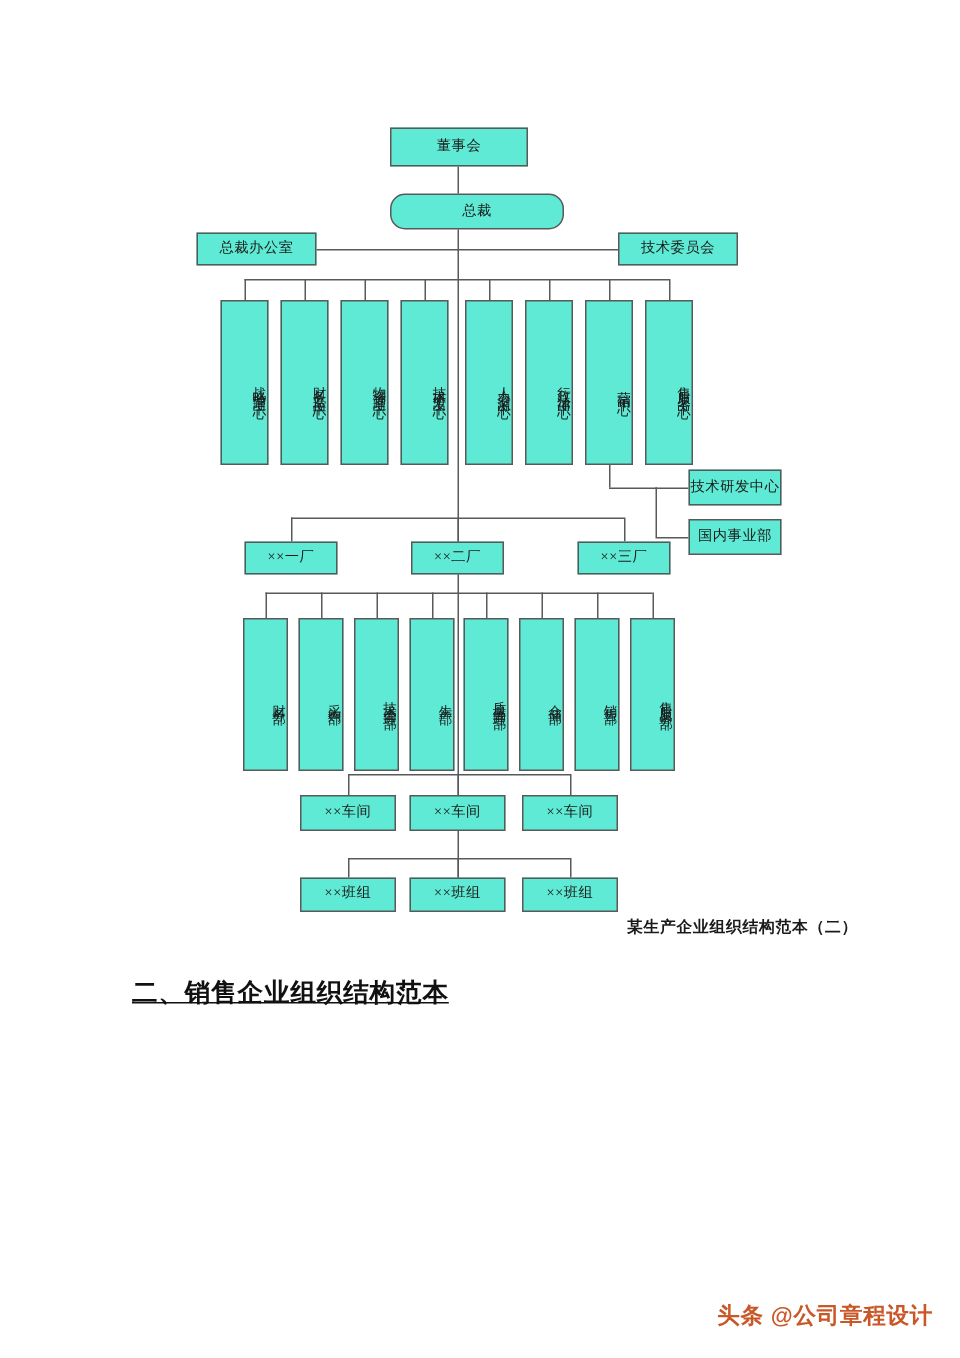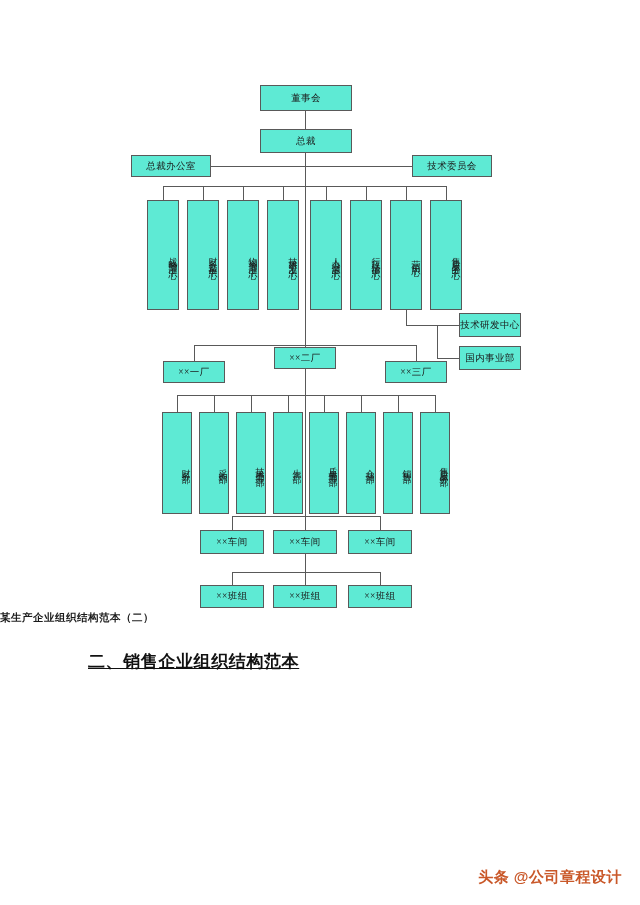--- a/index.html
+++ b/index.html
@@ -56,21 +56,21 @@
     position: absolute;
     background: #595959;
     z-index: 1;
   }
   .line.h { height: 1px; }
   .line.v { width: 1px; }
 
   .caption {
     position: absolute;
     width: 572px;
-    text-align: left;
+    text-align: right;
     font-size: 10.5px;
     font-weight: bold;
     color: #1a1a1a;
     letter-spacing: 0.5px;
   }
   
   .heading {
     position: absolute;
     left: 88px;
     font-size: 17px;
@@ -103,21 +103,21 @@
 <body>
 
 <div id="page">
 
   <div id="chart">
 
     <div class="node" style="left:260px; top:85px; width:92px; height:26px;">董事会</div>
 
     <div class="line v" style="left:305px; top:111px; height:18px;"></div>
 
-    <div class="node" style="left:260px; top:129px; width:92px; height:24px;">总裁</div>
+    <div class="node" style="left:260px; top:129px; width:116px; height:24px;border-radius:10px;">总裁</div>
 
     <div class="line v" style="left:305px; top:153px; height:433px;"></div>
 
     <div class="node" style="left:131px; top:155px; width:80px; height:22px;">总裁办公室</div>
     <div class="node" style="left:412px; top:155px; width:80px; height:22px;">技术委员会</div>
     <div class="line h" style="left:211px; top:166px; width:95px;"></div>
     <div class="line h" style="left:305px; top:166px; width:107px;"></div>
 
     <div class="line h" style="left:163px; top:186px; width:283px;"></div>
 
@@ -148,21 +148,21 @@
 
     <div class="node" style="left:459px; top:313px; width:62px; height:24px;">技术研发中心</div>
     <div class="node" style="left:459px; top:346px; width:62px; height:24px;">国内事业部</div>
 
     <div class="line h" style="left:194px; top:345px; width:222px;"></div>
     <div class="line v" style="left:194px; top:345px; height:16px;"></div>
     <div class="line v" style="left:305px; top:345px; height:16px;"></div>
     <div class="line v" style="left:416px; top:345px; height:16px;"></div>
 
     <div class="node" style="left:163px; top:361px; width:62px; height:22px;">××一厂</div>
-    <div class="node" style="left:274px; top:347px; width:62px; height:22px;">××二厂</div>
+    <div class="node" style="left:274px; top:361px; width:62px; height:22px;">××二厂</div>
     <div class="node" style="left:385px; top:361px; width:62px; height:22px;">××三厂</div>
 
     <div class="line h" style="left:177px; top:395px; width:258px;"></div>
     <div class="line v" style="left:177px; top:395px; height:17px;"></div>
     <div class="line v" style="left:214px; top:395px; height:17px;"></div>
     <div class="line v" style="left:251px; top:395px; height:17px;"></div>
     <div class="line v" style="left:288px; top:395px; height:17px;"></div>
     <div class="line v" style="left:324px; top:395px; height:17px;"></div>
     <div class="line v" style="left:361px; top:395px; height:17px;"></div>
     <div class="line v" style="left:398px; top:395px; height:17px;"></div>

